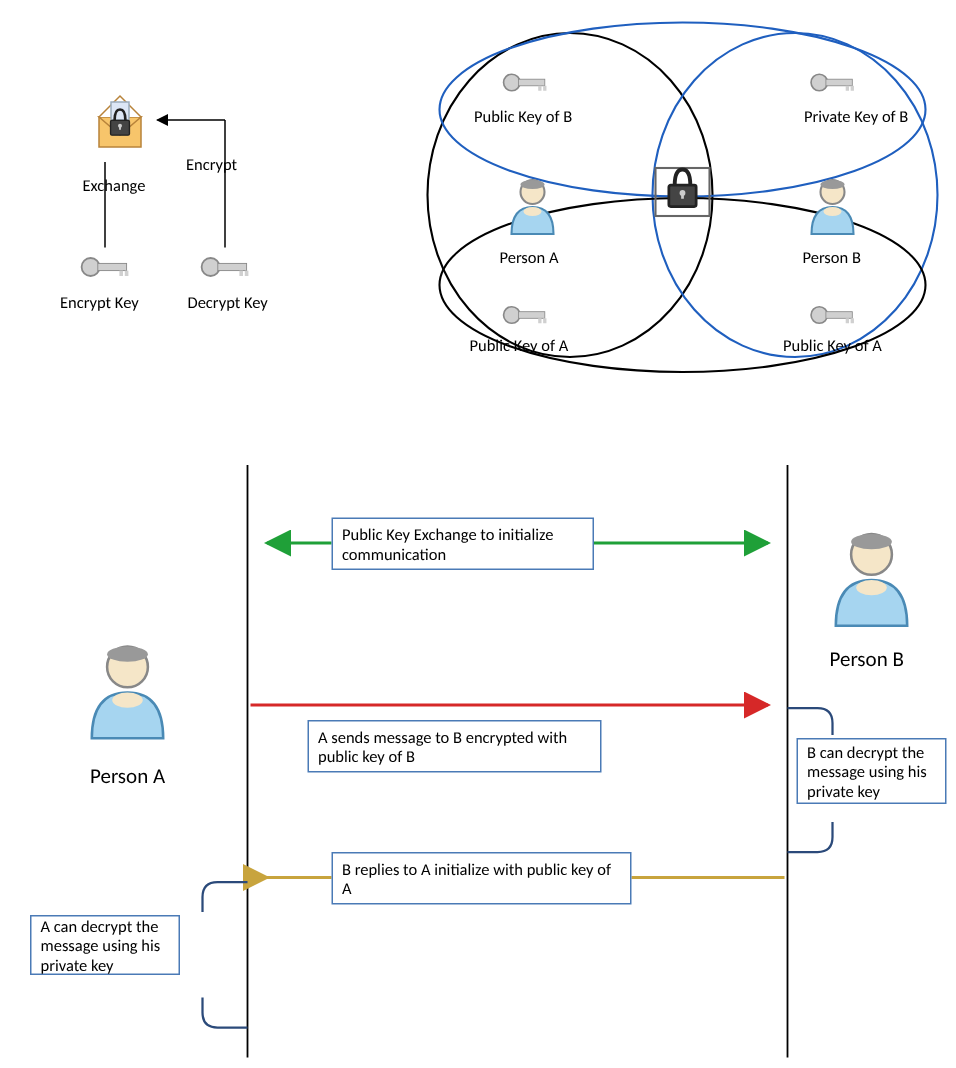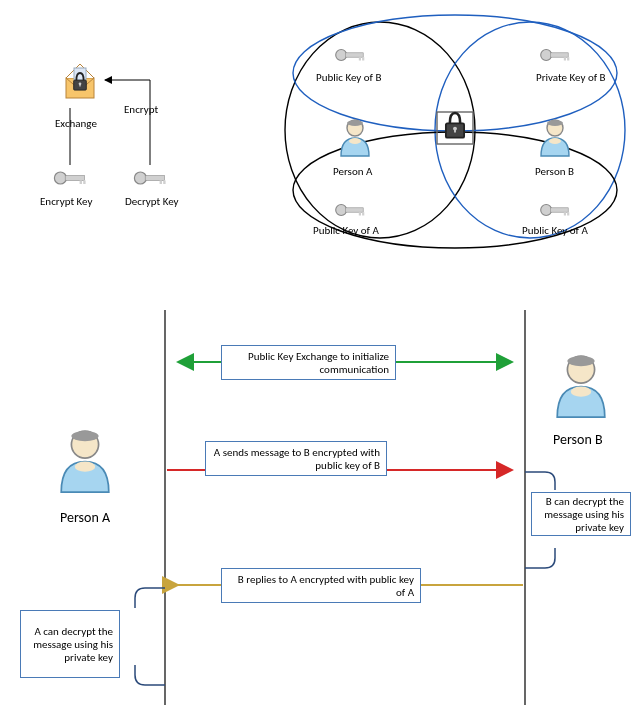--- a/index.html
+++ b/index.html
@@ -1,18 +1,18 @@
 <!DOCTYPE html>
 <html><head>
 <meta charset="utf-8">
 <style>
 html,body{margin:0;padding:0;width:637px;height:712px;background:#fff;font-family:Calibri,Arial,sans-serif;font-size:11px;color:#000}
 svg{position:absolute;top:0;left:0}
 .lbl{position:absolute;text-align:left;line-height:1.15}
-.box{position:absolute;border:1px solid #4a7ab6;background:#fff;text-align:right;display:flex;align-items:center;justify-content:center;padding:3px 6px;box-sizing:border-box;font-size:11px}
+.box{position:absolute;border:1px solid #4a7ab6;background:#fff;text-align:left;display:flex;align-items:center;justify-content:center;padding:3px 6px;box-sizing:border-box;font-size:11px}
 </style>
 </head>
 <body>
 
 <svg width="637" height="712" viewBox="0 0 637 712">
 <defs>
   <g id="key-icon">
     <circle cx="-8" cy="0" r="5" fill="#d0d0d0" stroke="#888" stroke-width="1"></circle>
     <rect x="-4" y="-2" width="16" height="4" fill="#d0d0d0" stroke="#888" stroke-width="0.5"></rect>
     <rect x="8" y="2" width="2" height="3" fill="#d0d0d0"></rect>
@@ -107,16 +107,16 @@
 <div class="lbl" style="left:536px;top:72px">Private Key of B</div>
 <div class="lbl" style="left:333px;top:166px">Person A</div>
 <div class="lbl" style="left:535px;top:166px">Person B</div>
 <div class="lbl" style="left:313px;top:225px">Public Key of A</div>
 <div class="lbl" style="left:522px;top:225px">Public Key of A</div>
 
 <div class="lbl" style="left:60px;top:510px;font-size:14px">Person A</div>
 <div class="lbl" style="left:553px;top:432px;font-size:14px">Person B</div>
 
 <div class="box" style="left:221px;top:345px;width:175px;height:35px">Public Key Exchange to initialize communication</div>
-<div class="box" style="left:205px;top:441px;width:182px;height:35px">A sends message to B encrypted with public key of B</div>
+<div class="box" style="left:205px;top:480px;width:196px;height:35px">A sends message to B encrypted with public key of B</div>
 <div class="box" style="left:531px;top:492px;width:100px;height:44px">B can decrypt the message using his private key</div>
-<div class="box" style="left:221px;top:568px;width:200px;height:35px">B replies to A encrypted with public key of A</div>
-<div class="box" style="left:20px;top:610px;width:100px;height:68px">A can decrypt the message using his private key</div>
+<div class="box" style="left:221px;top:568px;width:200px;height:35px">B replies to A initialize with public key of A</div>
+<div class="box" style="left:20px;top:610px;width:100px;height:40px">A can decrypt the message using his private key</div>
 
 </body></html>

